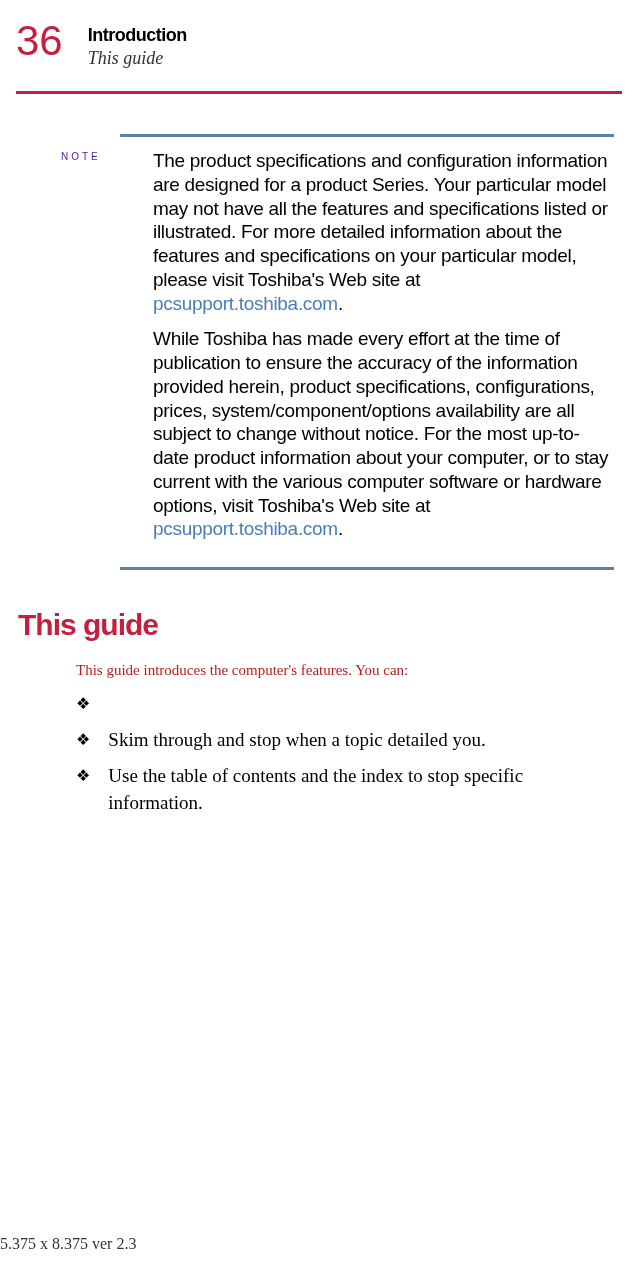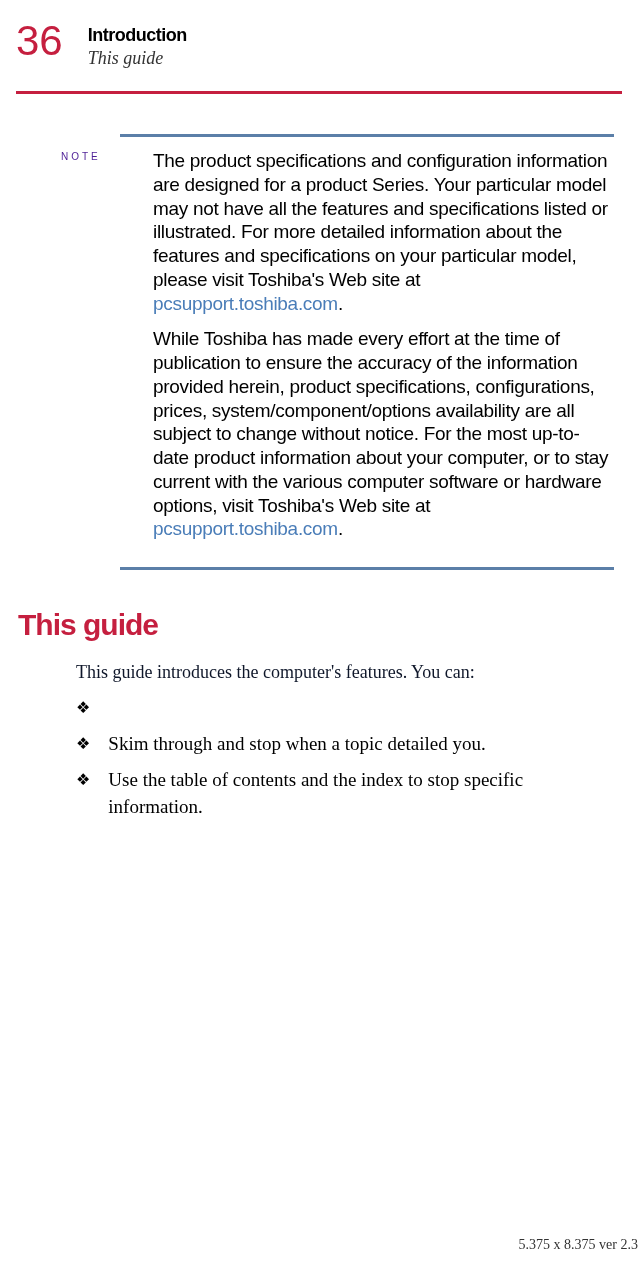--- a/index.html
+++ b/index.html
@@ -94,22 +94,22 @@
     .section-heading {
       color: #c51f3f;
       font-family: Arial, Helvetica, sans-serif;
       font-size: 30px;
       font-weight: bold;
       margin: 38px 0 0 18px;
       letter-spacing: -1px;
     }
     .body-intro {
       font-family: Georgia, 'Times New Roman', serif;
-      font-size: 18px;
-      color: #0f172a;
+      font-size: 15px;
+      color: #b91c1c;
       margin: 18px 24px 0 76px;
       line-height: 1.4;
     }
     .bullet-list {
       list-style: none;
       margin: 10px 24px 0 76px;
     }
     .bullet-item {
       display: flex;
       align-items: flex-start;
@@ -123,23 +123,23 @@
     .bullet-marker {
       font-size: 16px;
       line-height: 1.6;
       flex-shrink: 0;
     }
     .footer {
       position: absolute;
       bottom: 18px;
       left: 0;
       right: 0;
-      text-align: right;
+      text-align: left;
       font-family: Georgia, serif;
-      font-size: 14px;
+      font-size: 16px;
       color: #333;
     }
   </style>
 </head>
 <body>
 
 <div class="header">
   <div class="page-number">36</div>
   <div class="header-titles">
     <div class="chapter-title">Introduction</div>

